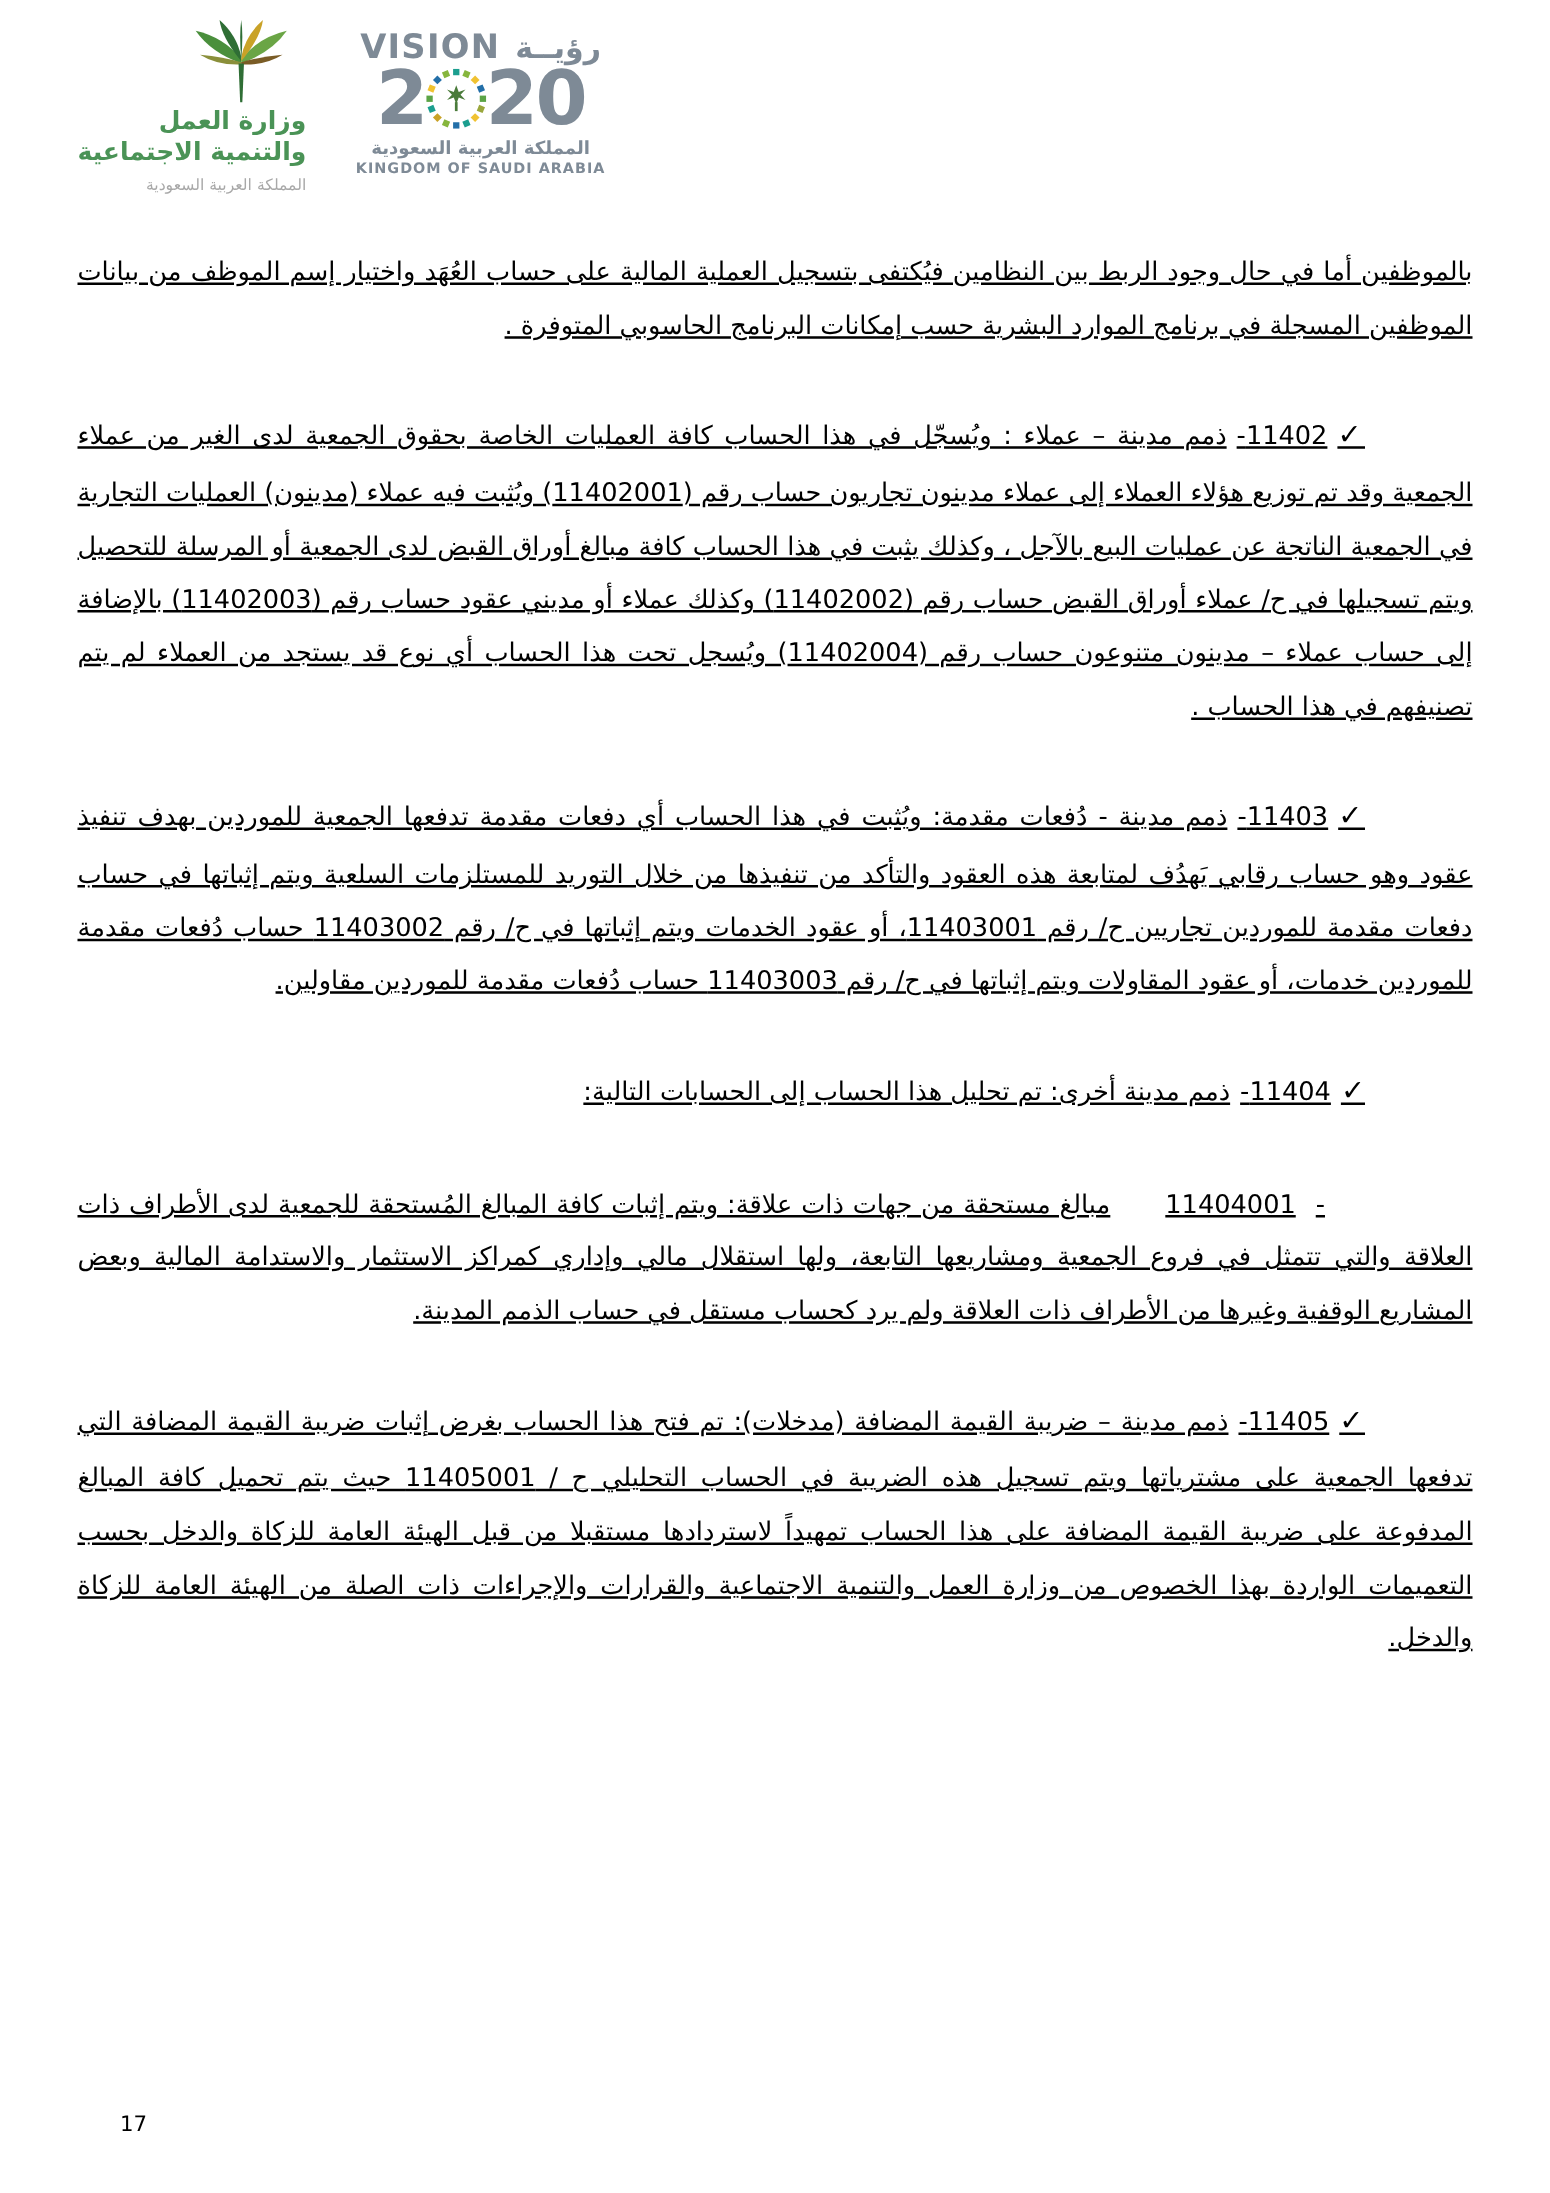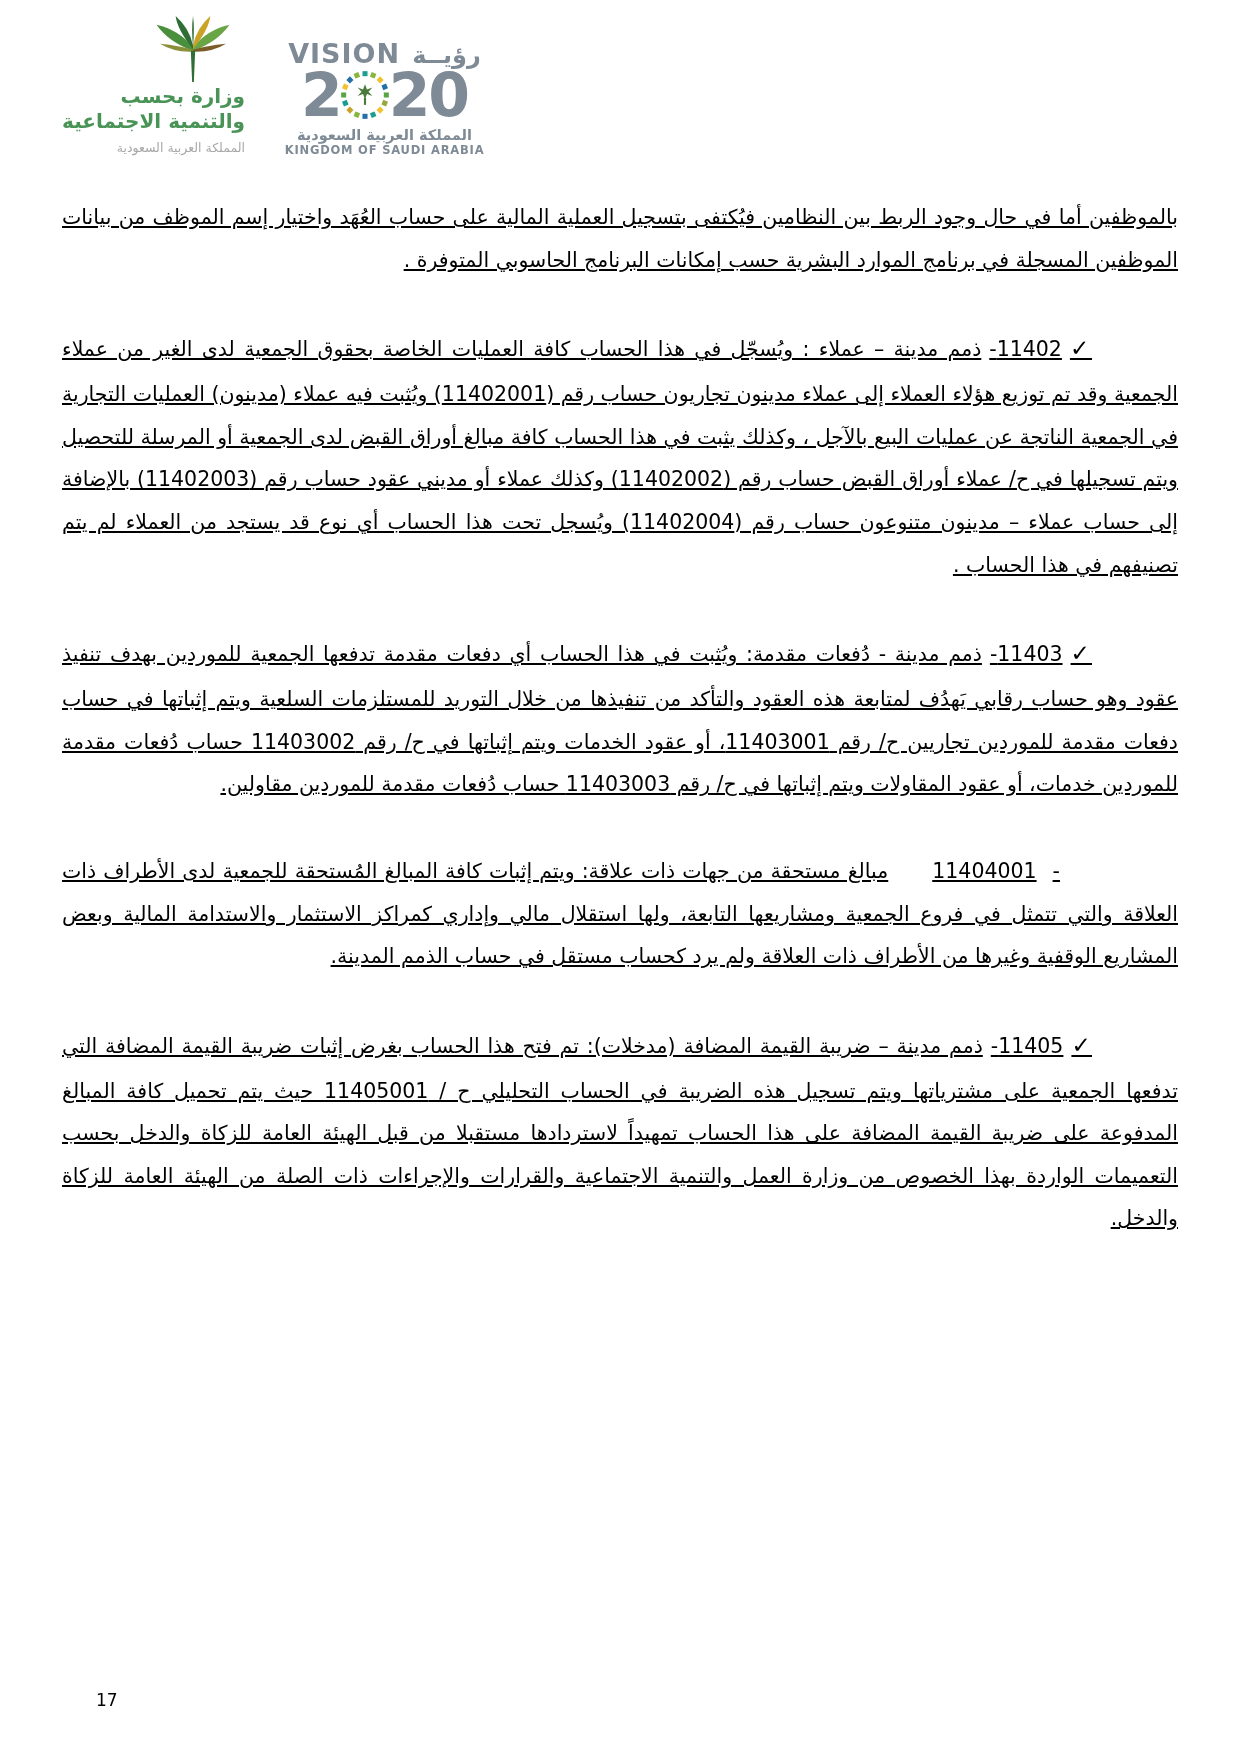--- a/index.html
+++ b/index.html
@@ -15,21 +15,21 @@
 
   
   .header { position:absolute; top:16px; left:0; right:0; height:160px; }
   .logo-row { position:absolute; left:40px; top:0; display:flex; align-items:flex-start; }
 
   .ministry { width:205px; direction:rtl; text-align:right; padding-left:4px; }
   .ministry .palm { display:block; margin:0 8px 2px auto; }
   .ministry .m1, .ministry .m2 { color:#4a9356; font-size:20px; font-weight:bold; line-height:1.25; }
   .ministry .m3 { color:#a8a8a8; font-size:12.5px; margin-top:6px; }
 
-  .vision { width:235px; margin-left:22px; margin-top:22px; color:#7e8a96; text-align:center; }
+  .vision { width:235px; margin-left:22px; margin-top:6px; color:#7e8a96; text-align:center; }
   .vision .v-top { display:flex; justify-content:center; align-items:baseline; gap:12px; font-weight:bold; font-size:27px; letter-spacing:1px; }
   .vision .v-top .v-ar { font-size:24px; }
   .vision .v-year { display:flex; justify-content:center; align-items:center; font-size:60px; font-weight:bold; line-height:1; margin-top:-4px; }
   .vision .v-year .digit { letter-spacing:-2px; }
   .vision .v-year svg { margin:0 -3px; }
   .vision .v-car { font-size:14.5px; font-weight:bold; margin-top:2px; }
   .vision .v-cen { font-size:11.5px; font-weight:bold; letter-spacing:0.8px; }
 
   .doc-title {
     position:absolute; top:52px; right:42px;
@@ -68,21 +68,21 @@
         <svg class="palm" width="88" height="66" viewBox="0 0 100 76" aria-hidden="true">
           <path d="M50 40 Q22 30 8 10 Q34 16 50 36 Z" fill="#4a8f3c"></path>
           <path d="M50 40 Q78 30 92 10 Q66 16 50 36 Z" fill="#6aa545"></path>
           <path d="M50 38 Q32 16 30 0 Q46 14 50 34 Z" fill="#2f6e35"></path>
           <path d="M50 38 Q68 16 70 0 Q54 14 50 34 Z" fill="#c9a227"></path>
           <path d="M50 36 Q48 14 50 0 Q52 14 50 36 Z" fill="#2f6e35"></path>
           <path d="M50 41 Q28 42 12 32 Q34 34 50 39 Z" fill="#8a8f3a"></path>
           <path d="M50 41 Q72 42 88 32 Q66 34 50 39 Z" fill="#7a5c26"></path>
           <path d="M47.5 40 L52.5 40 L51 76 L49 76 Z" fill="#2f6e35"></path>
         </svg>
-        <div class="m1">وزارة بحسب</div>
+        <div class="m1">وزارة العمل</div>
         <div class="m2">والتنمية الاجتماعية</div>
         <div class="m3">المملكة العربية السعودية</div>
       </div>
 
       <div class="vision">
         <div class="v-top">
           <span class="v-en">VISION</span>
           <span class="v-ar">رؤيــة</span>
         </div>
         <div class="v-year">
@@ -119,20 +119,21 @@
   </div>
 
   <div class="content">
 
     <p class="para">بالموظفين  أما في حال وجود الربط بين النظامين فيُكتفى بتسجيل العملية المالية على حساب العُهَد واختيار إسم الموظف من بيانات الموظفين المسجلة في برنامج الموارد البشرية حسب إمكانات البرنامج الحاسوبي المتوفرة .</p>
 
     <p class="para check-item"><span class="marker">✓</span><span class="num">11402-</span><span class="itext">ذمم مدينة – عملاء : ويُسجّل في هذا الحساب كافة العمليات الخاصة بحقوق الجمعية لدى الغير من عملاء الجمعية وقد تم توزيع هؤلاء العملاء إلى عملاء مدينون تجاريون حساب رقم (11402001) ويُثبت فيه عملاء (مدينون) العمليات التجارية في الجمعية الناتجة عن عمليات البيع  بالآجل ، وكذلك يثبت في هذا الحساب كافة مبالغ أوراق القبض لدى الجمعية أو المرسلة للتحصيل ويتم تسجيلها في ح/ عملاء أوراق  القبض حساب رقم (11402002) وكذلك عملاء أو مديني عقود حساب رقم  (11402003)  بالإضافة إلى حساب عملاء – مدينون متنوعون  حساب رقم  (11402004) ويُسجل تحت هذا الحساب أي نوع قد يستجد من العملاء لم يتم تصنيفهم في هذا الحساب .</span></p>
 
     <p class="para check-item"><span class="marker">✓</span><span class="num">11403-</span><span class="itext">ذمم مدينة - دُفعات مقدمة: ويُثبت في هذا الحساب أي دفعات مقدمة تدفعها الجمعية للموردين بهدف تنفيذ عقود وهو حساب رقابي يَهدُف لمتابعة هذه العقود والتأكد من تنفيذها من خلال التوريد للمستلزمات السلعية ويتم إثباتها في حساب دفعات مقدمة للموردين تجاريين ح/ رقم 11403001، أو عقود الخدمات ويتم إثباتها في ح/ رقم 11403002 حساب دُفعات مقدمة للموردين خدمات، أو عقود المقاولات ويتم إثباتها في ح/ رقم 11403003 حساب دُفعات مقدمة للموردين مقاولين.</span></p>
 
+    <p class="para check-item"><span class="marker">✓</span><span class="num">11404-</span><span class="itext">ذمم مدينة أخرى: تم تحليل هذا الحساب إلى الحسابات التالية:</span></p>
 
     <p class="para dash-item"><span class="marker">-</span><span class="num">11404001</span><span class="itext">مبالغ مستحقة من جهات ذات علاقة: ويتم إثبات كافة المبالغ المُستحقة للجمعية لدى الأطراف ذات العلاقة والتي تتمثل في فروع الجمعية ومشاريعها التابعة، ولها استقلال مالي وإداري كمراكز الاستثمار والاستدامة المالية وبعض المشاريع الوقفية وغيرها من الأطراف ذات العلاقة ولم يرد كحساب مستقل في حساب الذمم المدينة.</span></p>
 
 
     <p class="para check-item"><span class="marker">✓</span><span class="num">11405-</span><span class="itext">ذمم مدينة – ضريبة القيمة المضافة (مدخلات): تم فتح هذا الحساب بغرض إثبات ضريبة القيمة المضافة التي تدفعها الجمعية على مشترياتها ويتم تسجيل هذه الضريبة في الحساب التحليلي ح / 11405001 حيث يتم تحميل كافة المبالغ المدفوعة على ضريبة القيمة المضافة على هذا الحساب تمهيداً لاستردادها مستقبلا من قبل الهيئة العامة للزكاة والدخل بحسب التعميمات الواردة بهذا الخصوص من وزارة العمل والتنمية الاجتماعية والقرارات والإجراءات ذات الصلة من الهيئة العامة للزكاة والدخل.</span></p>
 
   </div>
 
   <div class="page-num">17</div>
 

